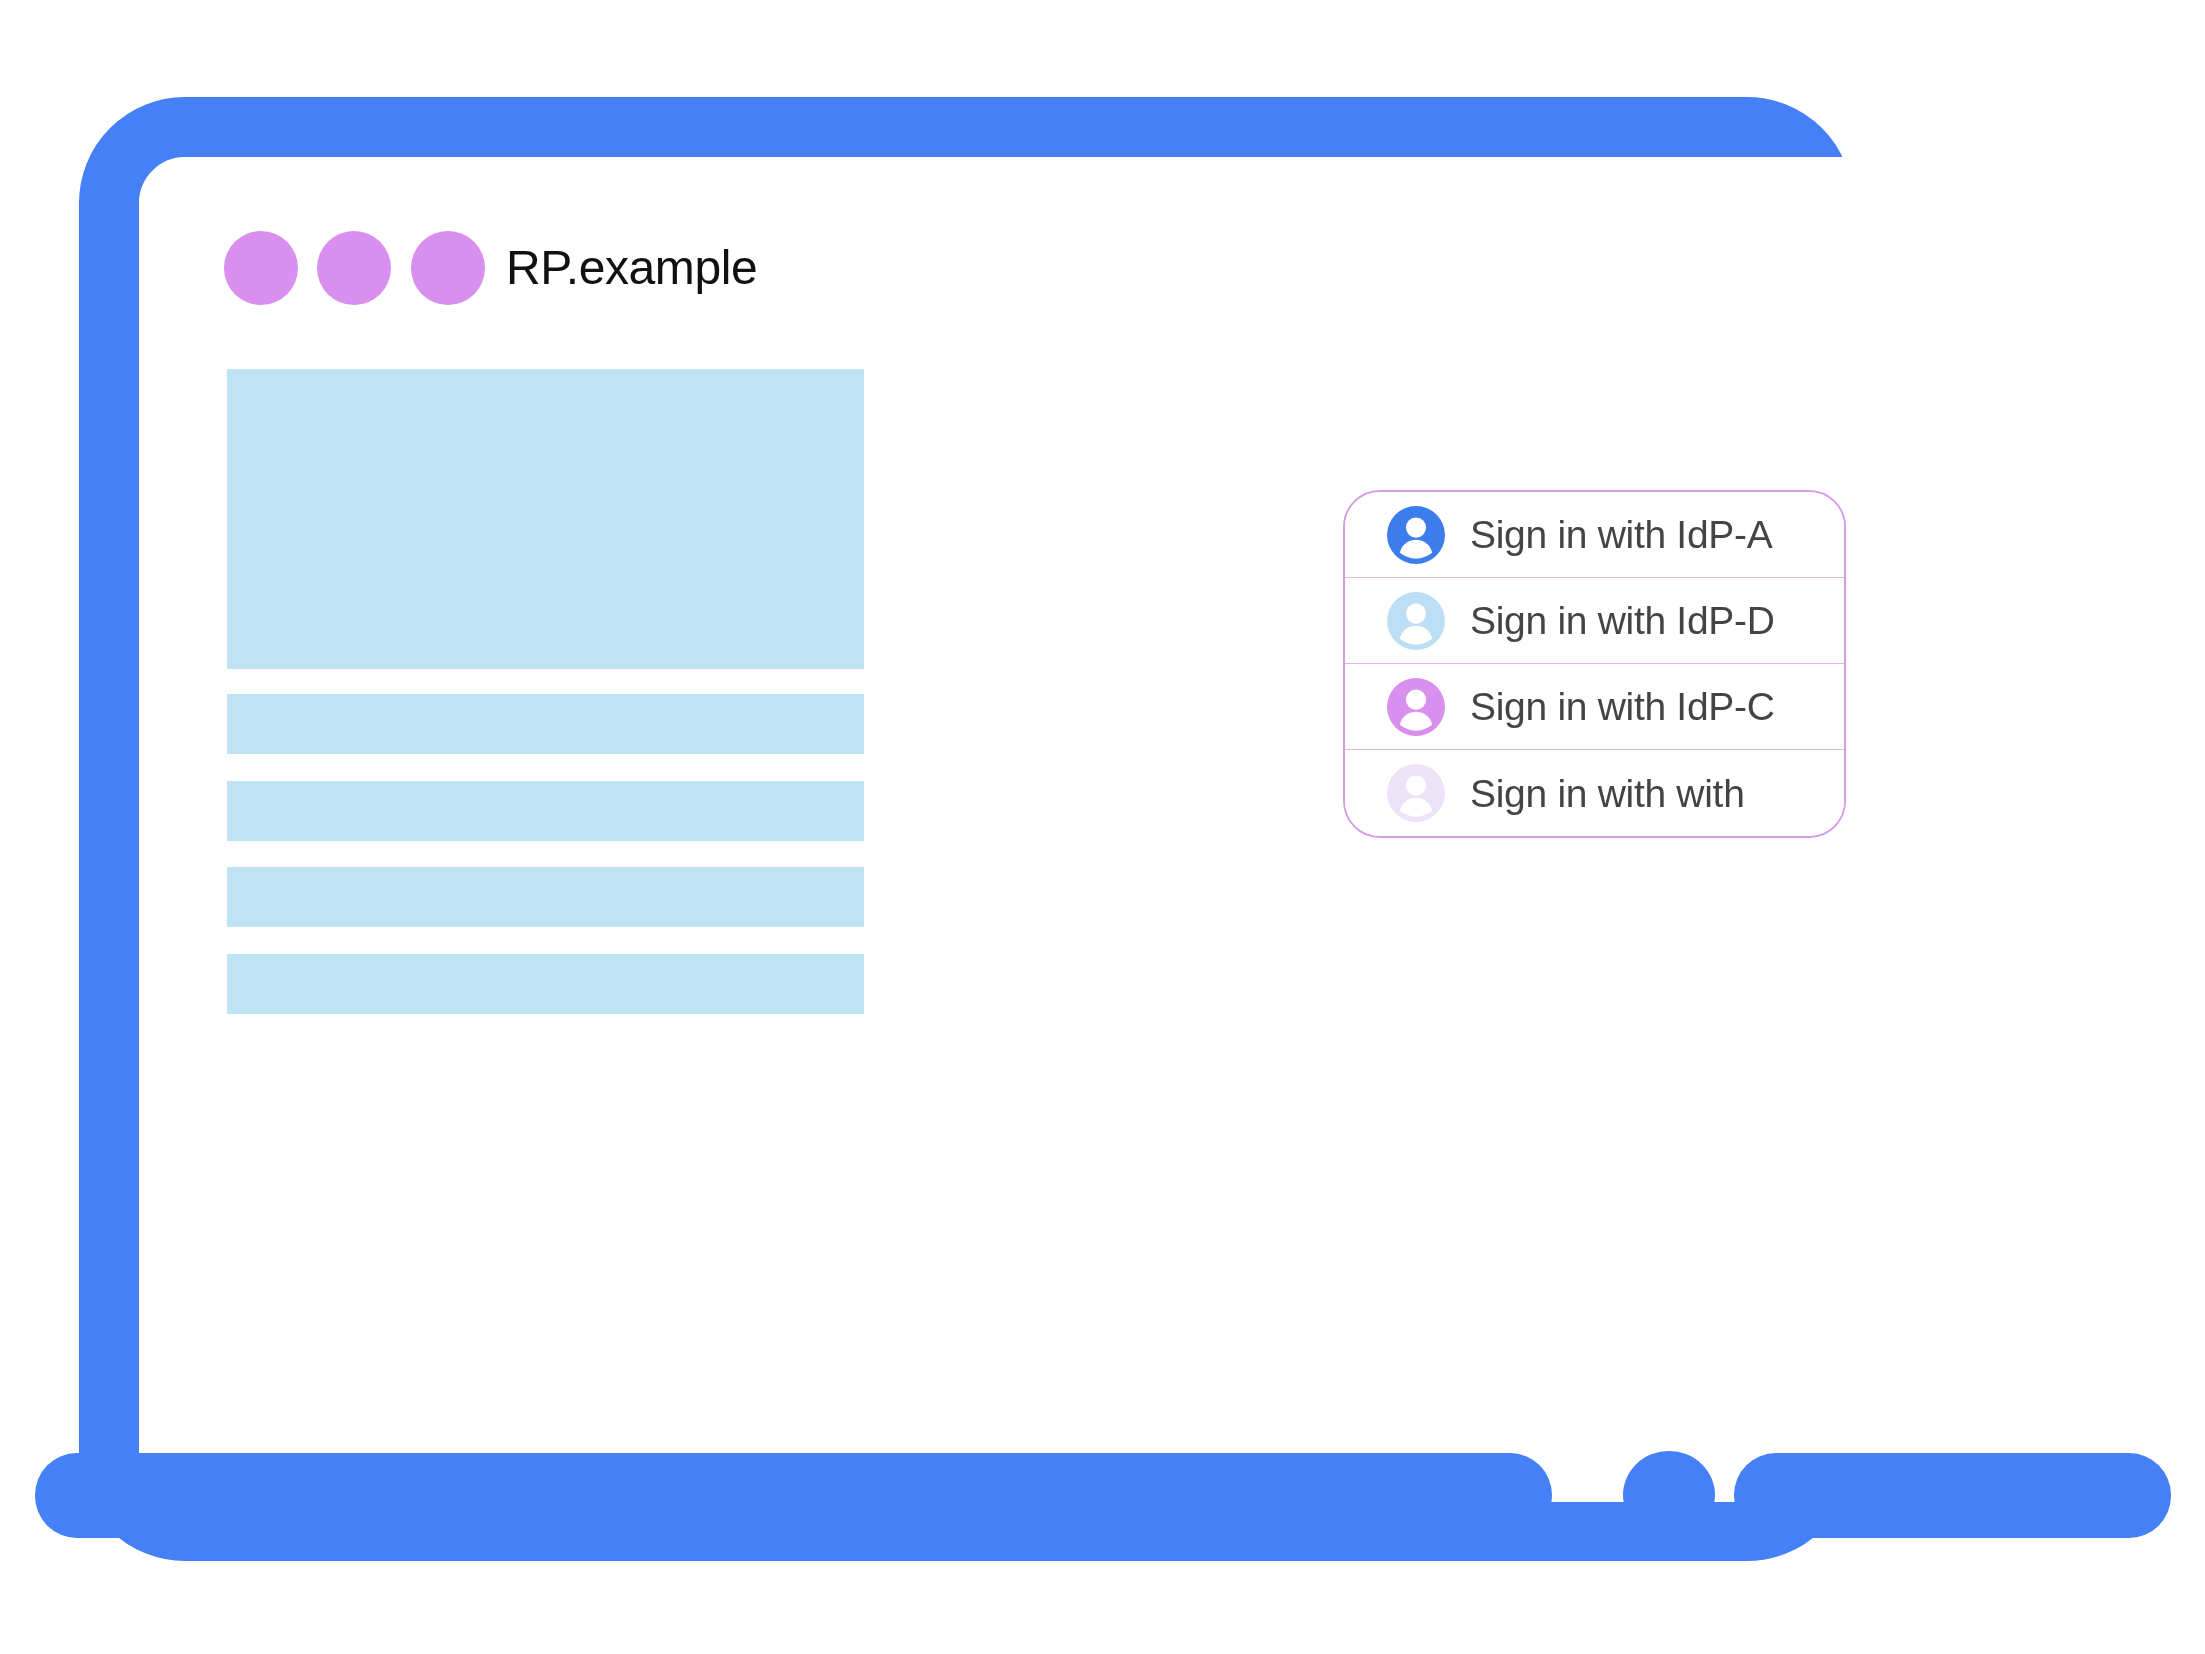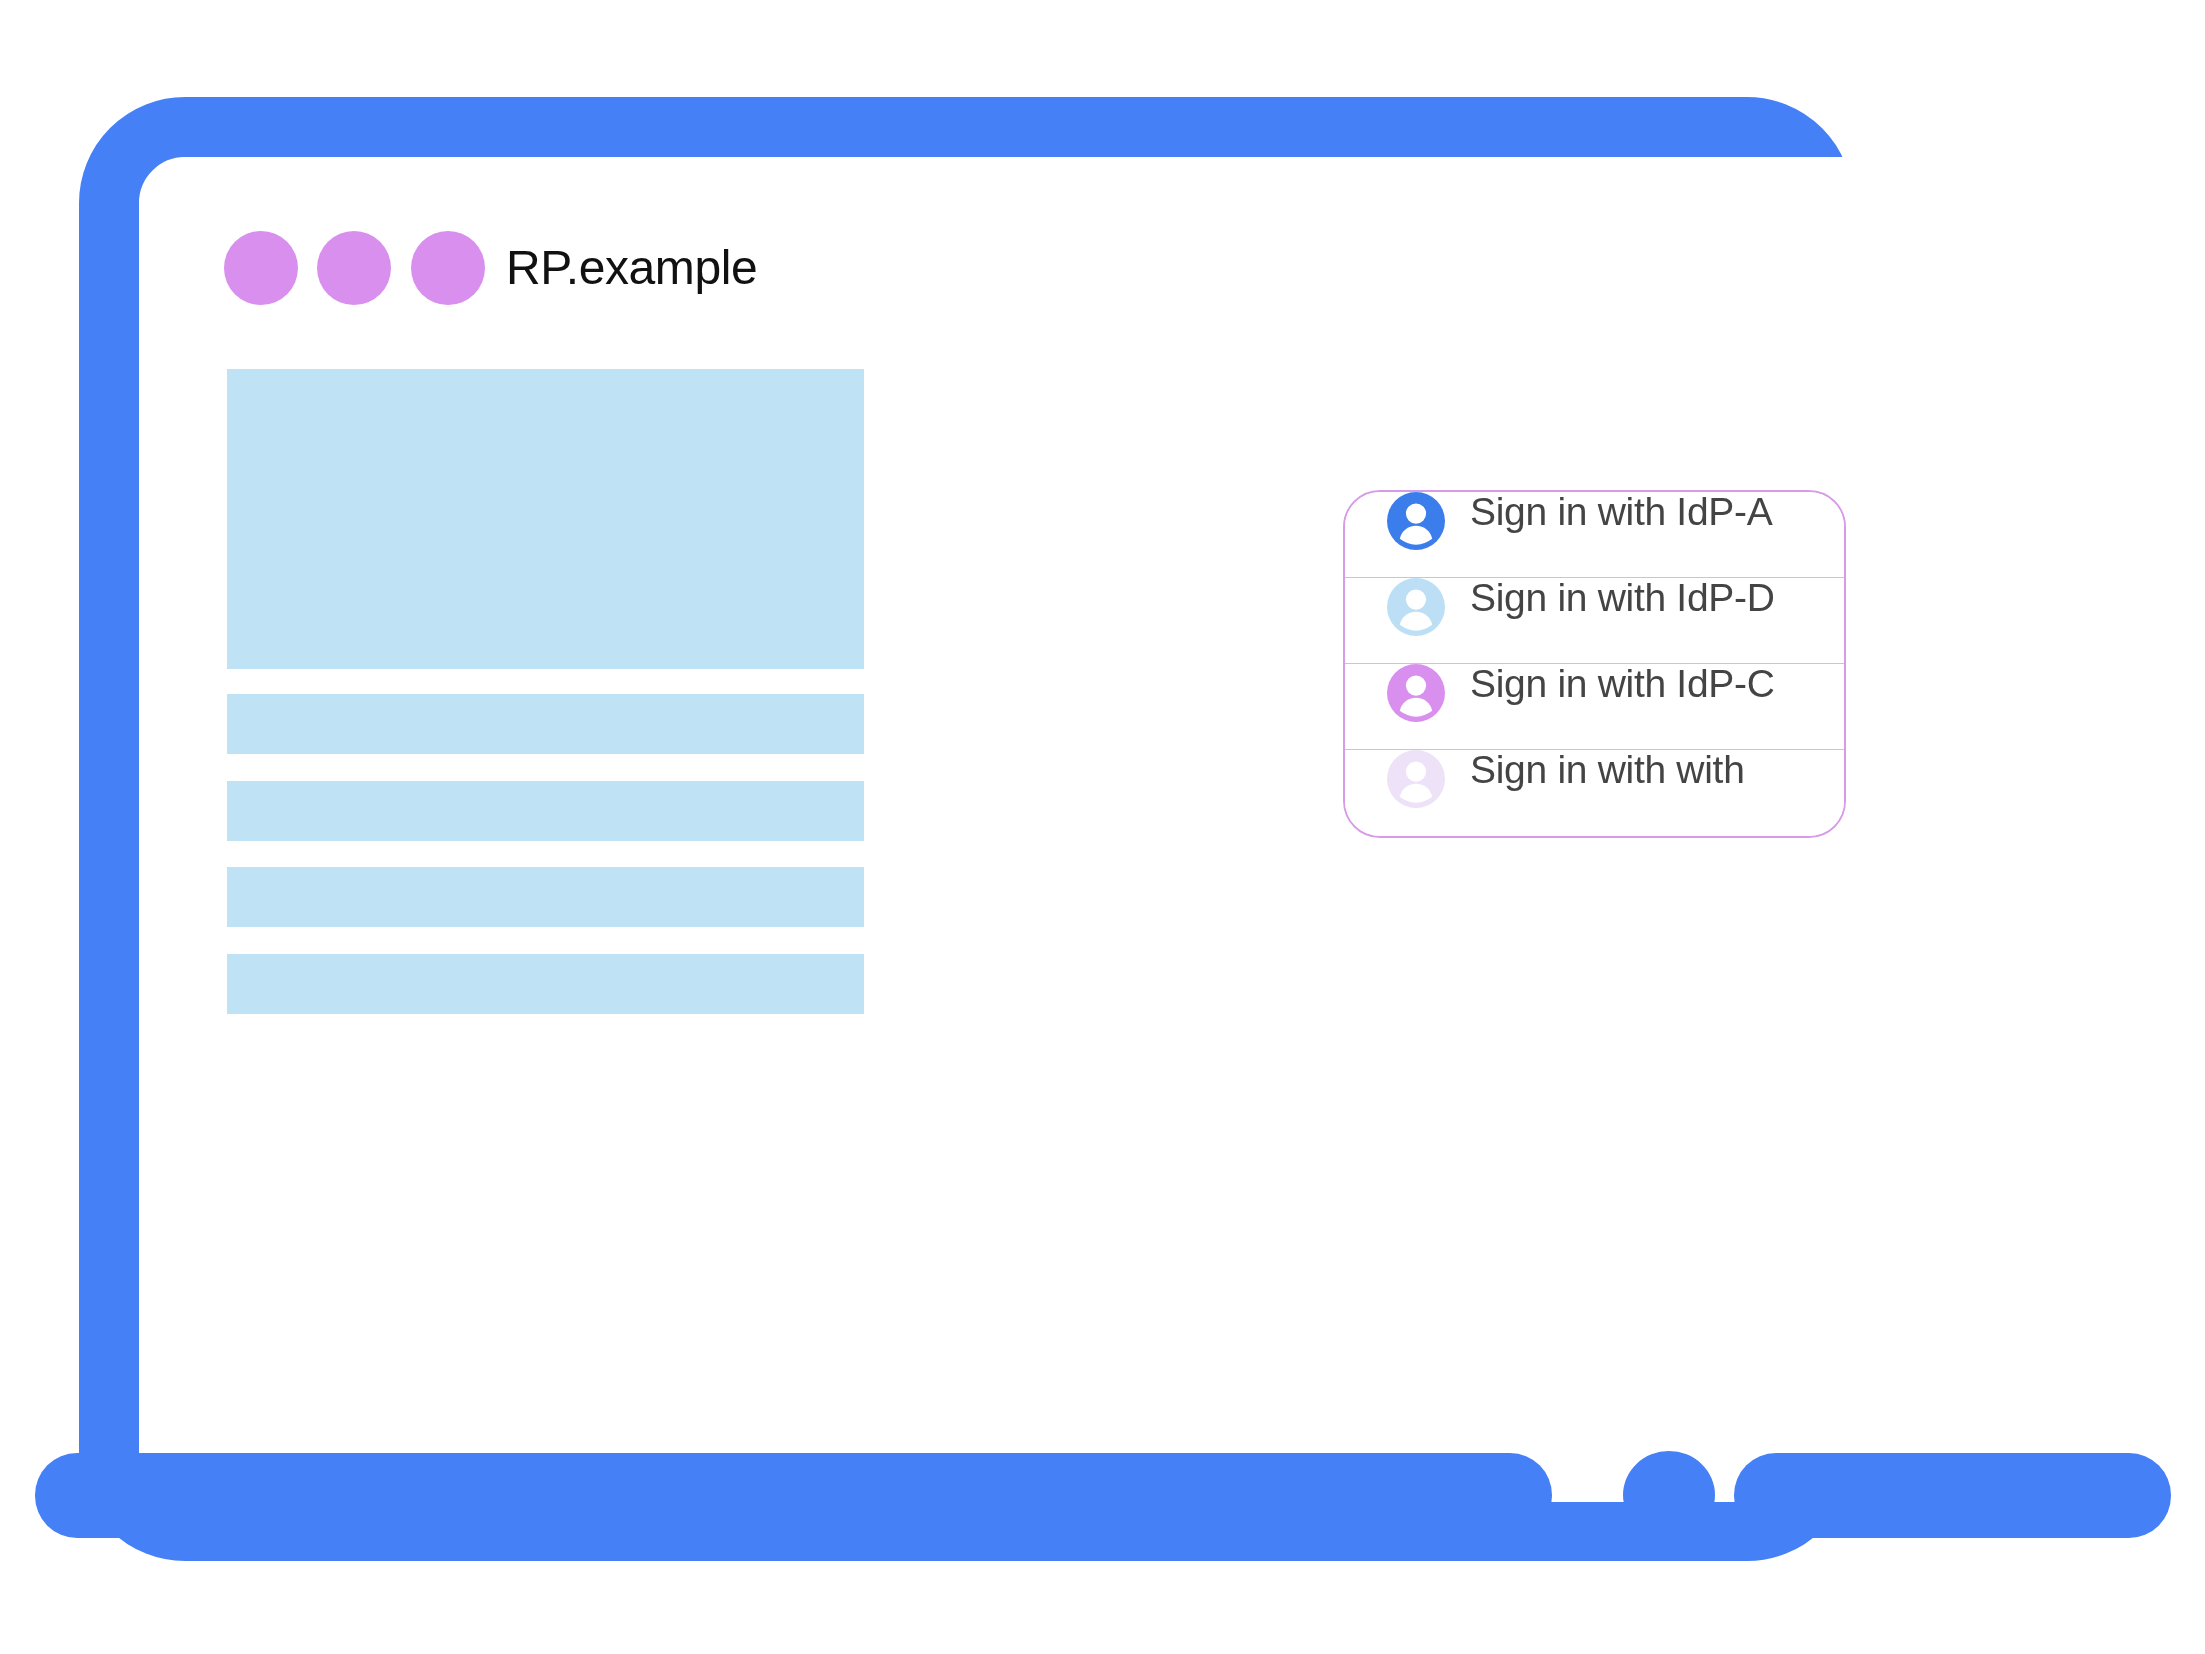--- a/index.html
+++ b/index.html
@@ -110,20 +110,21 @@
     top: 333px;
     width: 503px;
     box-sizing: border-box;
     border: 2.6px solid #D79CE8;
     border-radius: 37px;
     background: #ffffff;
     overflow: hidden;
   }
   .account-row {
     display: flex;
+    align-items: center;
     height: 86px;
     padding-left: 42px;
     box-sizing: border-box;
     border-bottom: 1.8px solid #E2B4EE;
     background: #ffffff;
   }
   .account-row:last-child { border-bottom: none; }
 
   .avatar {
     width: 58px;

